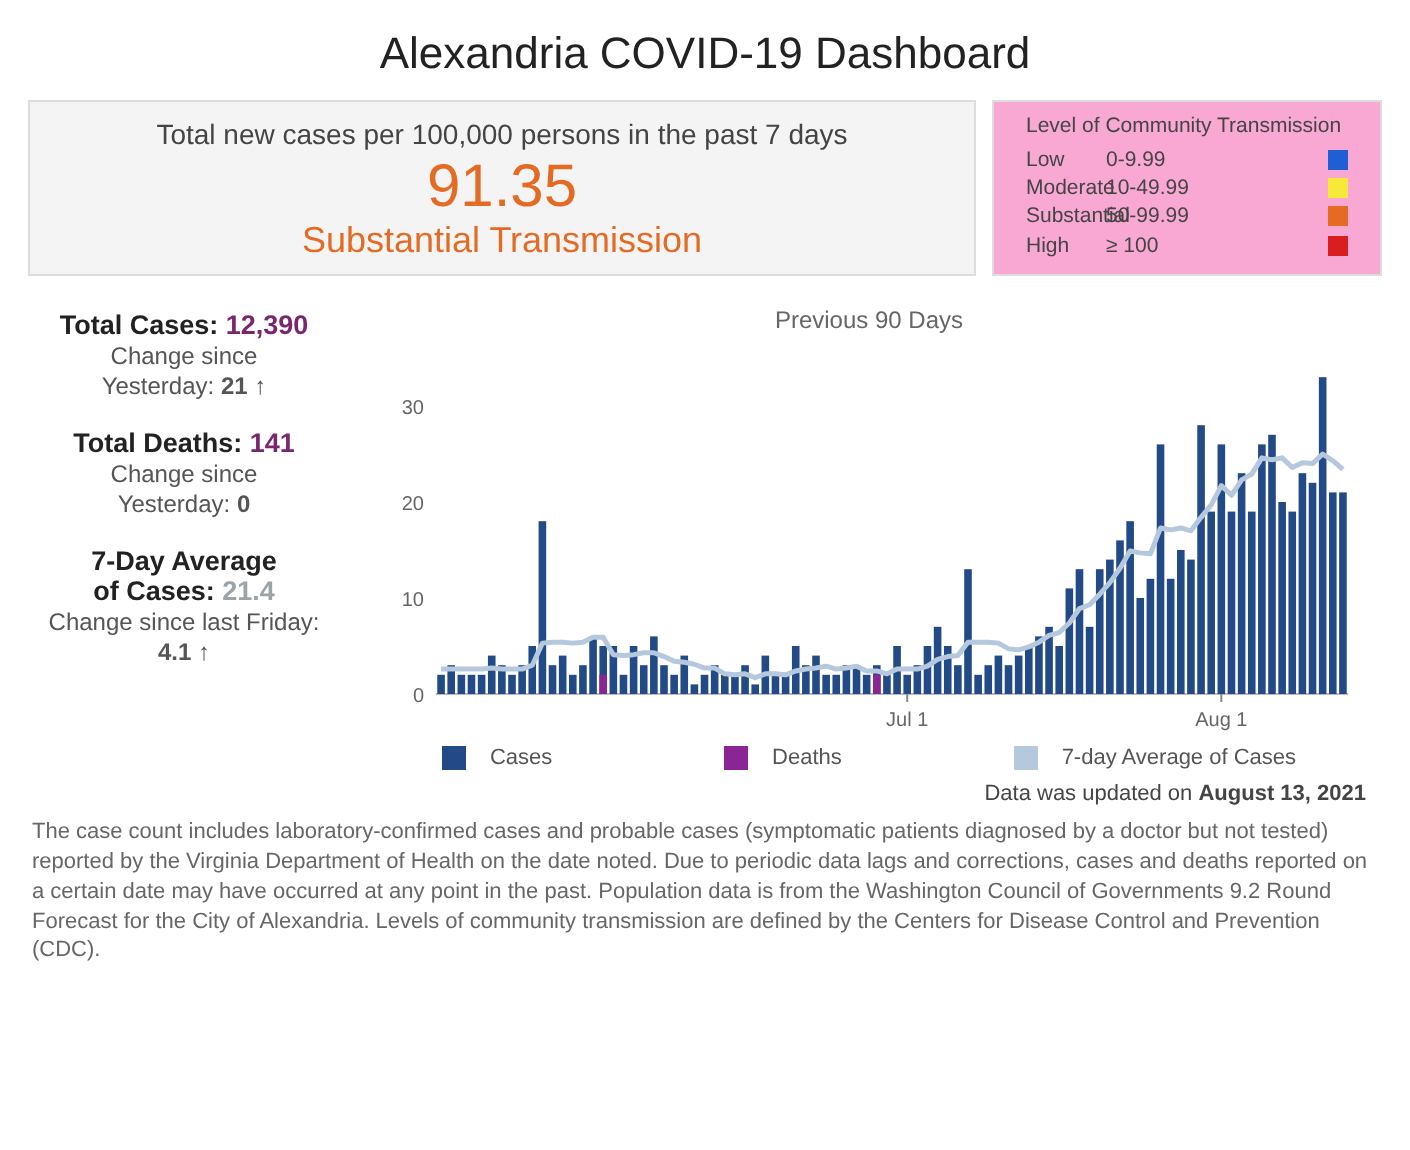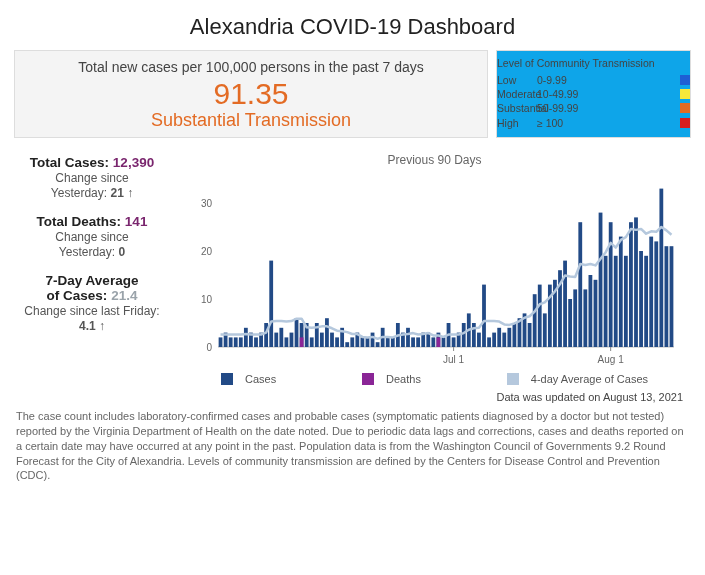--- a/index.html
+++ b/index.html
@@ -25,23 +25,23 @@
     background: #f4f4f4;
     border: 1px solid #ddd;
     padding: 8px 8px 6px;
     text-align: center;
   }
   .headline-label { font-size: 14px; color: #444; margin-bottom: 2px; }
   .headline-value { font-size: 30px; color: #e36b24; font-weight: 400; line-height: 1.1; }
   .headline-status { font-size: 18px; color: #e36b24; font-weight: 400; }
   .legend-card {
     width: 195px;
-    background: #0ea5e9;
+    background: #f9a8d4;
     border: 1px solid #ddd;
-    padding: 6px 0 4px;
+    padding: 6px 16px 4px;
     font-size: 10.5px;
     color: #444;
   }
   .legend-title { font-size: 10.5px; margin-bottom: 4px; }
   .legend-row { display: flex; align-items: center; line-height: 1.35; }
   .legend-name { width: 40px; }
   .legend-range { flex: 1; }
   .legend-swatch { width: 10px; height: 10px; }
   .sw-low { background:#1e5fd4; }
   .sw-mod { background:#f7e93a; }
@@ -64,21 +64,21 @@
   svg.chart { width: 100%; height: 100%; display: block; }
 
   .chart-legend { display:flex; justify-content: space-around; font-size: 11px; color:#555; margin-top: 2px; }
   .cl-item { display:flex; align-items:center; gap:12px; }
   .cl-sw { width:12px; height:12px; }
   .cl-cases { background:#224a86; }
   .cl-deaths { background:#8a2596; }
   .cl-avg { background:#b5c8dd; }
 
   .updated { text-align: right; font-size: 11px; color:#444; margin: 6px 8px 6px 0; }
-  .updated b { font-weight: 400; }
+  .updated b { font-weight: 700; }
 
   .footnote { font-size: 11px; color:#666; line-height: 1.35; padding: 0 2px; }
 </style>
 </head>
 <body>
 
 <div class="container">
   <div class="title">Alexandria COVID-19 Dashboard</div>
 
   <div class="top-row">
@@ -244,21 +244,21 @@
         <div class="cl-item">
             <span class="cl-sw cl-cases"></span>
             <span>Cases</span>
           </div>
         <div class="cl-item">
             <span class="cl-sw cl-deaths"></span>
             <span>Deaths</span>
           </div>
         <div class="cl-item">
             <span class="cl-sw cl-avg"></span>
-            <span>4-day Average of Cases</span>
+            <span>7-day Average of Cases</span>
           </div>
       </div>
     </div>
   </div>
 
   <div class="updated">
     <span>Data was updated on </span><b>August 13, 2021</b>
   </div>
 
   <div class="footnote">The case count includes laboratory-confirmed cases and probable cases (symptomatic patients diagnosed by a doctor but not tested) reported by the Virginia Department of Health on the date noted. Due to periodic data lags and corrections, cases and deaths reported on a certain date may have occurred at any point in the past. Population data is from the Washington Council of Governments 9.2 Round Forecast for the City of Alexandria. Levels of community transmission are defined by the Centers for Disease Control and Prevention (CDC).</div>

